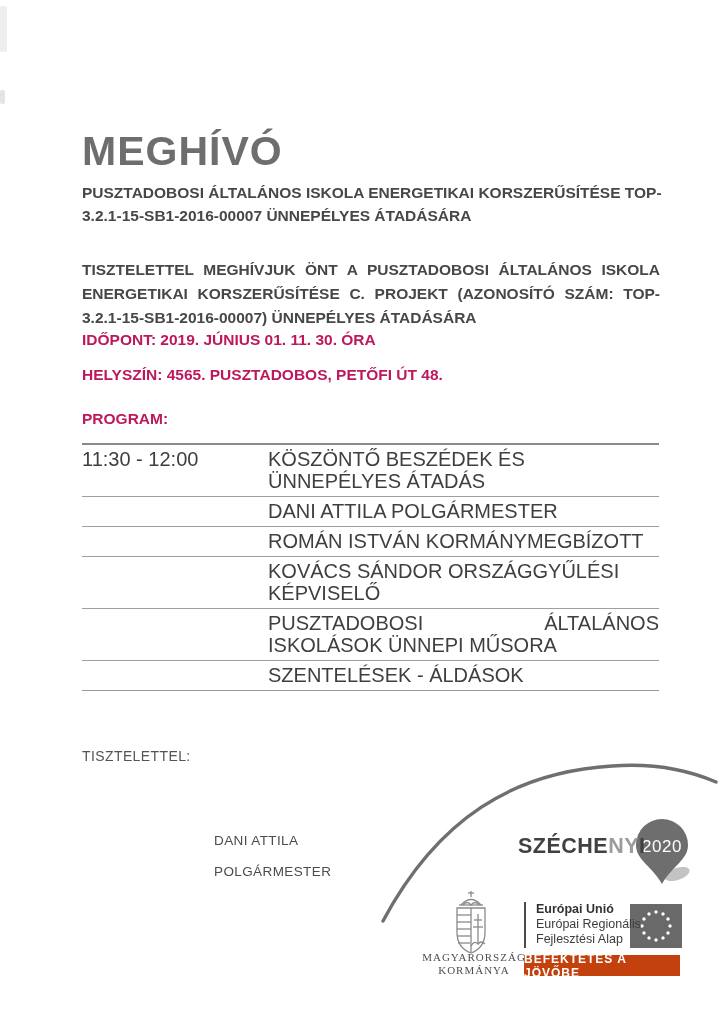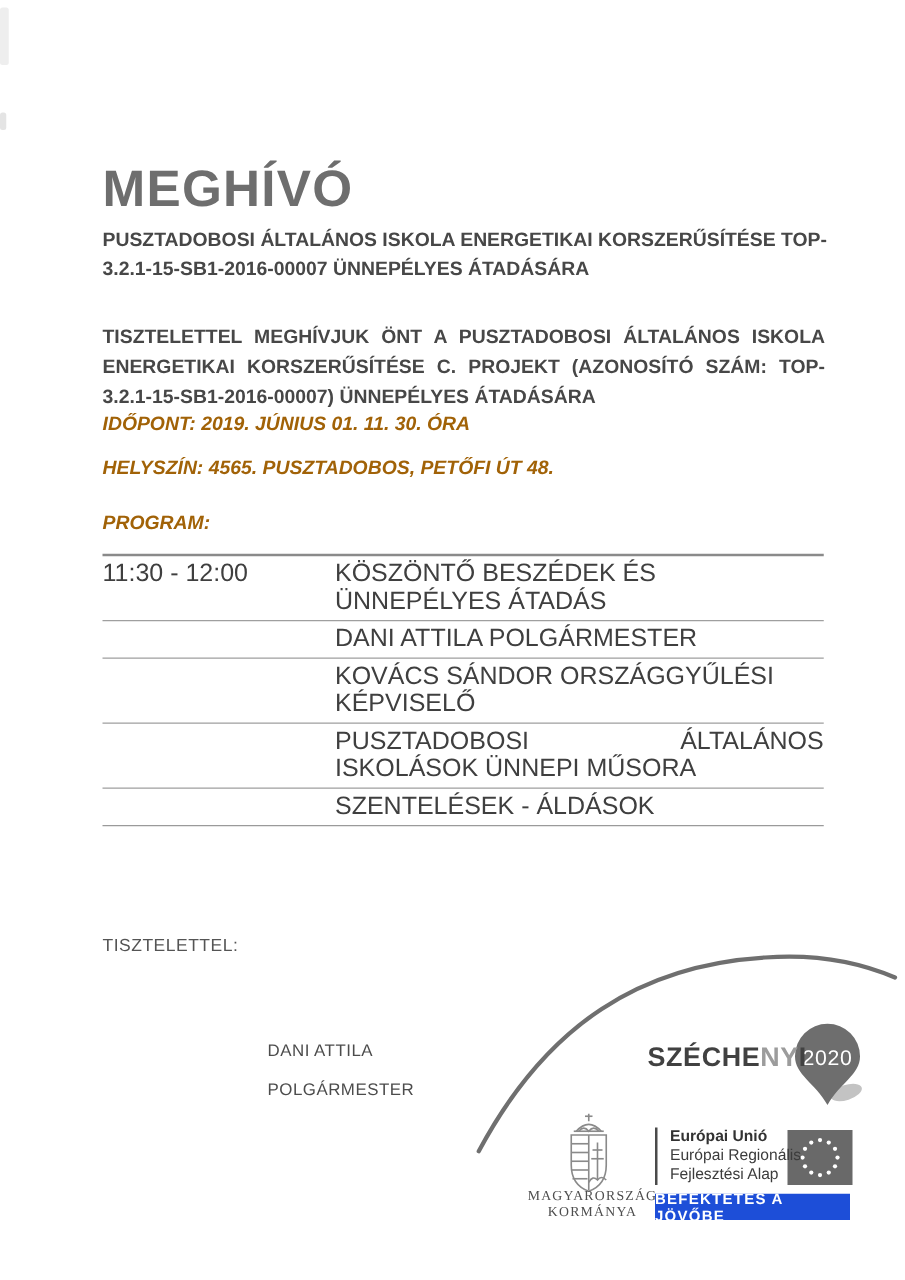--- a/index.html
+++ b/index.html
@@ -20,21 +20,21 @@
   }
   .doc-subtitle{
     left:82px;top:181px;width:585px;
     font-size:15.5px;font-weight:700;line-height:23px;color:#474747;
   }
   .invite-par{
     left:82px;top:258px;width:578px;
     font-size:15.5px;font-weight:700;line-height:24px;color:#474747;
     text-align:justify;text-align-last:left;
   }
-  .meta-line{left:82px;width:578px;font-size:15.5px;font-weight:700;color:#a16207;font-style:italic;}
+  .meta-line{left:82px;width:578px;font-size:15.5px;font-weight:700;color:#be185d;}
   .idopont{top:331px;}
   .helyszin{top:366px;}
   .program-label{top:410px;}
 
   table.program{
     position:absolute;left:82px;top:443px;width:577px;
     border-collapse:collapse;table-layout:fixed;
   }
   table.program{border-top:2.5px solid #8a8a8a;border-bottom:1.5px solid #9a9a9a;}
   table.program td{
@@ -62,21 +62,21 @@
   .gov-label{
     left:416px;top:951px;width:116px;text-align:center;
     font-family:"Liberation Serif","DejaVu Serif",serif;
     font-size:11px;letter-spacing:1px;color:#4e4e4e;line-height:13px;
   }
   .eu-block{left:524px;top:902px;height:46px;border-left:2.5px solid #4a4a4a;padding-left:10px;}
   .eu-line1{font-size:12.5px;font-weight:700;color:#323232;line-height:15px;}
   .eu-line2,.eu-line3{font-size:12.5px;color:#3c3c3c;line-height:15px;}
   .eu-flag{left:630px;top:904px;width:52px;height:44px;background:#696969;}
   .invest-banner{
-    left:524px;top:955px;width:156px;height:21px;background:#1d4ed8;
+    left:524px;top:955px;width:156px;height:21px;background:#c2410c;
     color:#ffffff;font-size:12px;font-weight:700;letter-spacing:1px;
     display:flex;align-items:center;justify-content:center;
   }
 </style>
 </head>
 <body>
 
 <div class="abs smudge1"></div>
 <div class="abs smudge2"></div>
 
@@ -90,20 +90,24 @@
 
 <table class="program">
   <tbody>
     <tr>
       <td class="time">11:30 - 12:00</td>
       <td class="item">KÖSZÖNTŐ BESZÉDEK ÉS ÜNNEPÉLYES ÁTADÁS</td>
     </tr>
     <tr>
       <td class="time"></td>
       <td class="item">DANI ATTILA POLGÁRMESTER</td>
+    </tr>
+    <tr>
+      <td class="time"></td>
+      <td class="item">ROMÁN ISTVÁN KORMÁNYMEGBÍZOTT</td>
     </tr>
     <tr>
       <td class="time"></td>
       <td class="item">KOVÁCS SÁNDOR ORSZÁGGYŰLÉSI KÉPVISELŐ</td>
     </tr>
     <tr>
       <td class="time"></td>
       <td class="item justify">PUSZTADOBOSI ÁLTALÁNOS ISKOLÁSOK ÜNNEPI MŰSORA</td>
     </tr>
     <tr>

